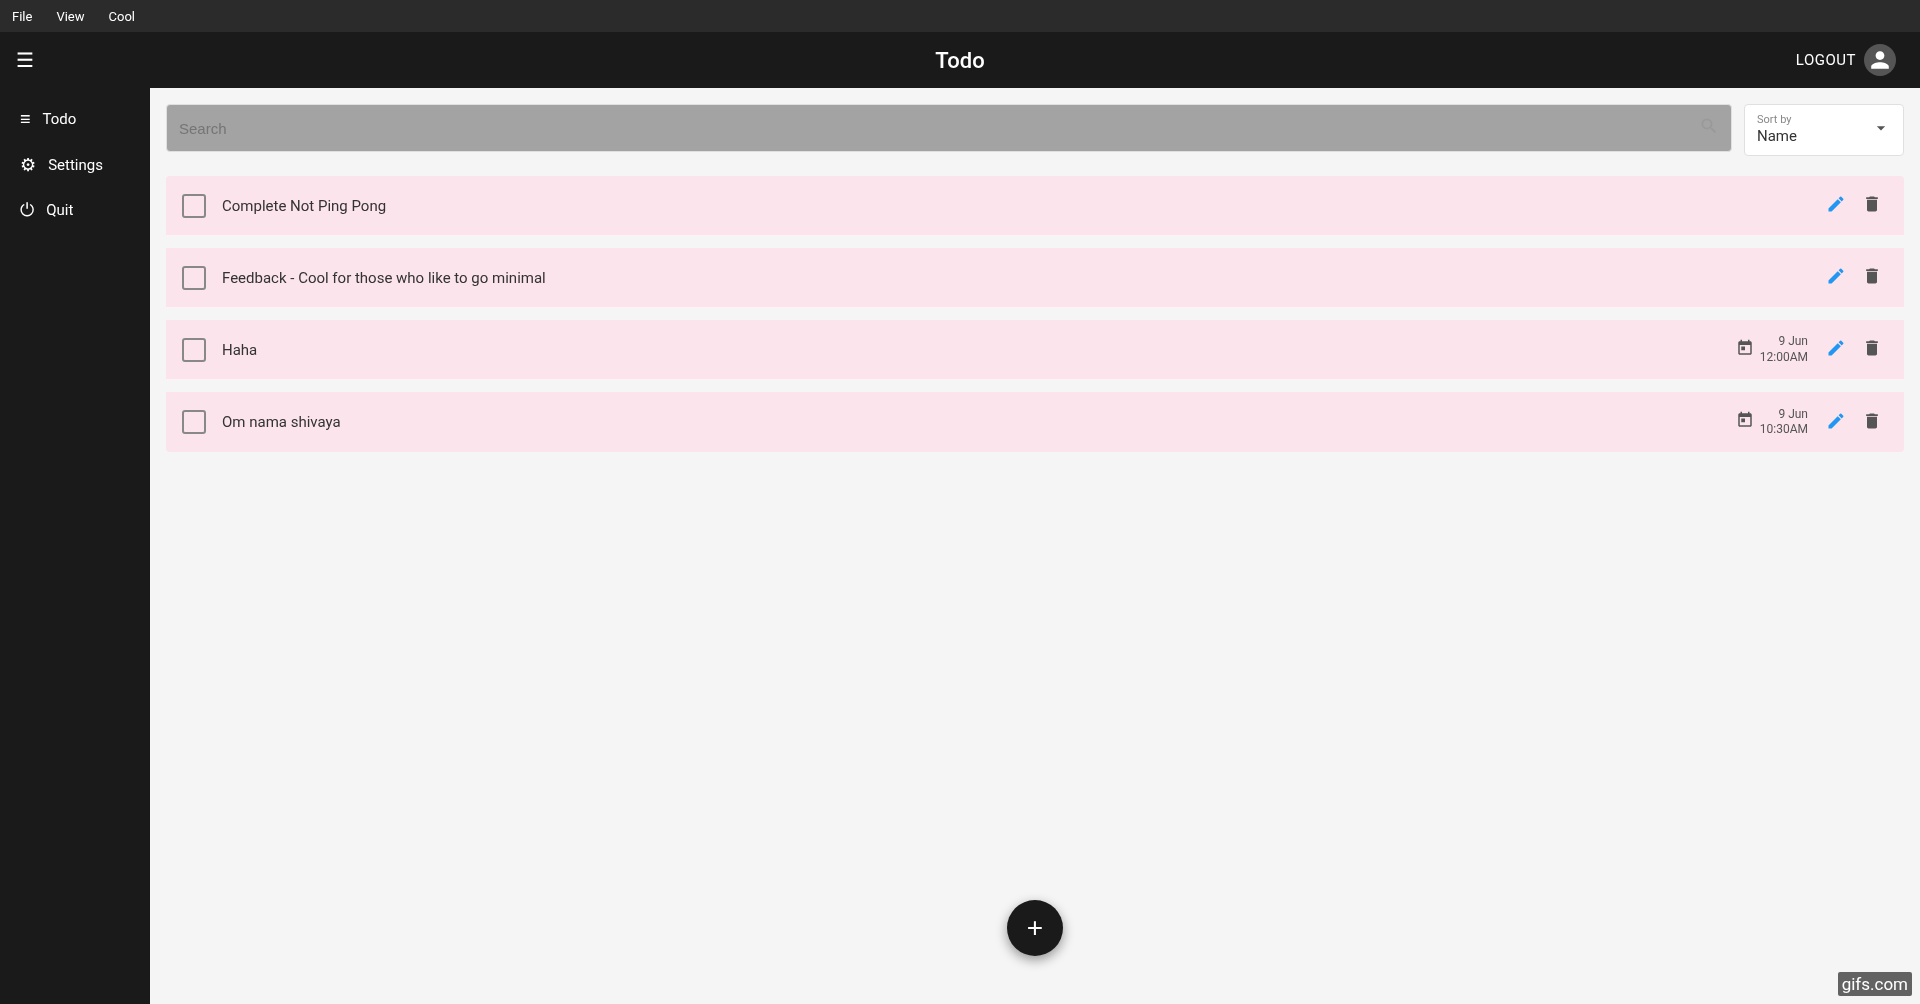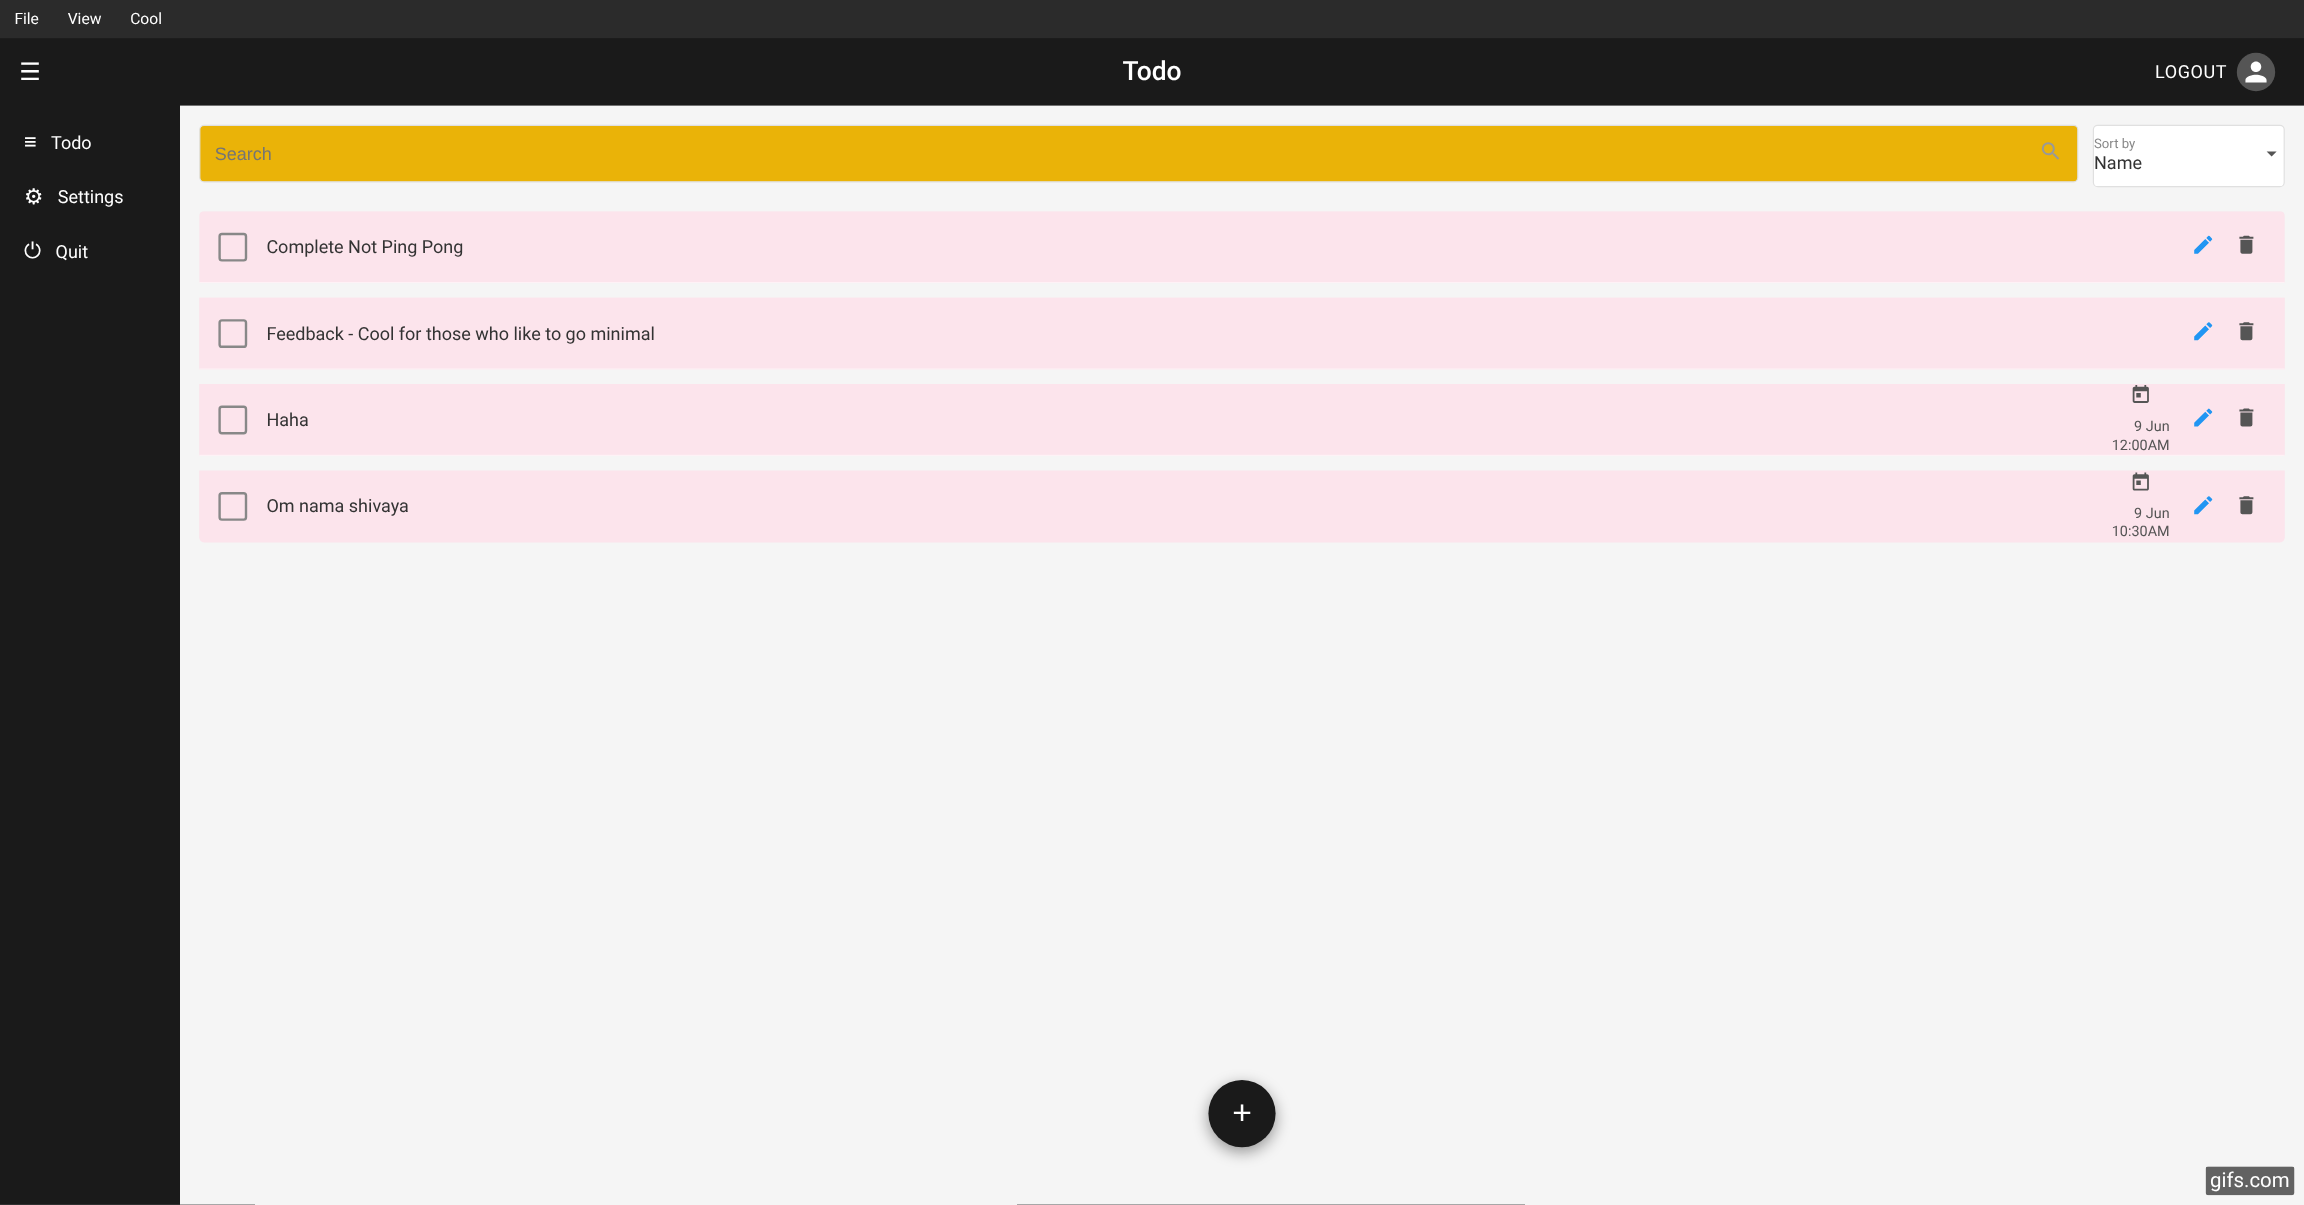--- a/index.html
+++ b/index.html
@@ -151,21 +151,21 @@
     
     .search-sort-row {
       display: flex;
       gap: 12px;
       margin-bottom: 8px;
       align-items: stretch;
     }
 
     .search-container {
       flex: 1;
-      background: #eab308;
+      background: #a3a3a3;
       border: 1px solid #e0e0e0;
       border-radius: 4px;
       display: flex;
       align-items: center;
       padding: 0 12px;
       height: 48px;
     }
 
     .search-input {
       flex: 1;
@@ -180,21 +180,21 @@
       color: #999;
       font-size: 18px;
     }
 
     .sort-container {
       background: #ffffff;
       border: 1px solid #e0e0e0;
       border-radius: 4px;
       display: flex;
       align-items: center;
-      padding: 8px 0;
+      padding: 8px 12px;
       min-width: 160px;
       cursor: pointer;
       position: relative;
     }
 
     .sort-label-text {
       font-size: 11px;
       color: #888;
       display: block;
       line-height: 1.2;
@@ -262,21 +262,20 @@
       gap: 4px;
     }
 
     .todo-date {
       display: flex;
       align-items: center;
       gap: 6px;
       margin-right: 8px;
       color: #555;
       font-size: 12px;
-      flex-direction: column;
     }
 
     .todo-date .calendar-icon {
       font-size: 16px;
       color: #555;
     }
 
     .todo-date-text {
       line-height: 1.3;
       text-align: right;

